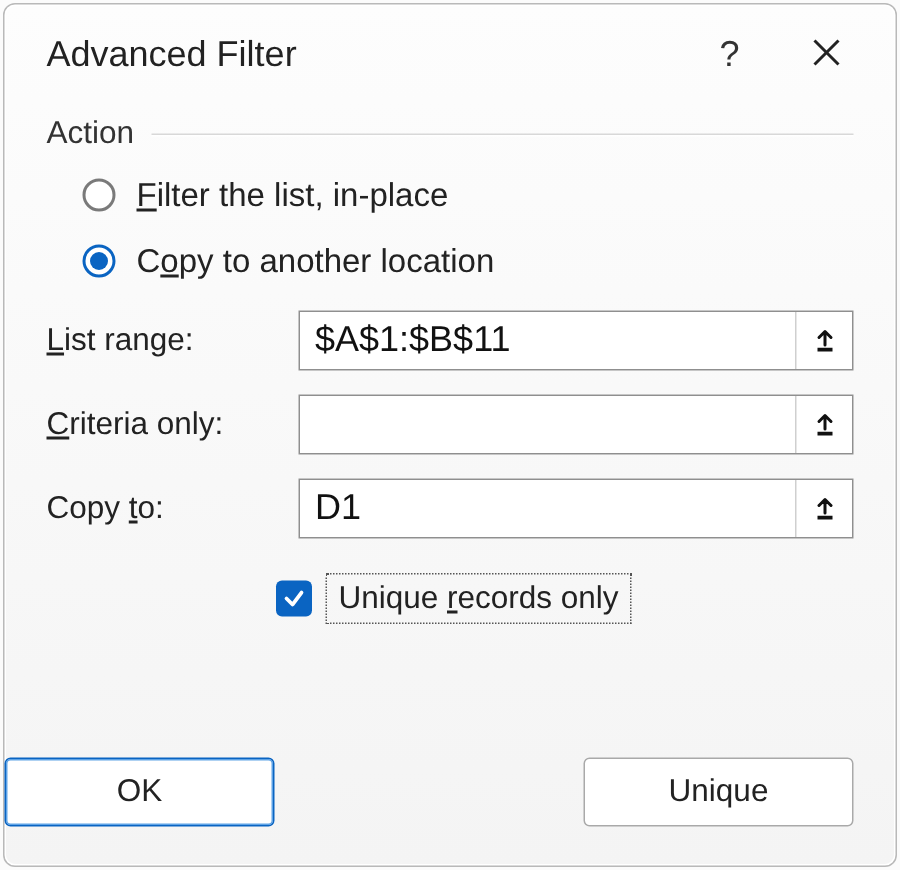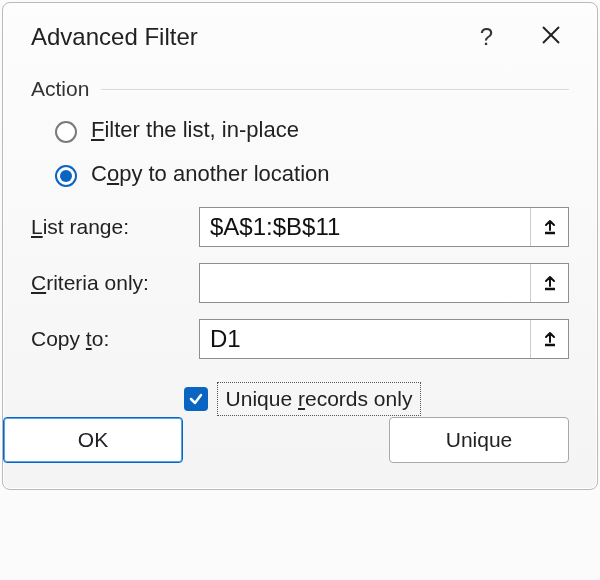--- a/index.html
+++ b/index.html
@@ -4,21 +4,21 @@
 <style>
   * { box-sizing: border-box; }
   html, body {
     margin: 0; padding: 0;
     width: 600px; height: 580px;
     font-family: "Segoe UI", Arial, sans-serif;
     background: #fbfbfb;
   }
   .dialog {
     width: 596px;
-    height: 488px;
+    height: 576px;
     margin: 2px;
     background: linear-gradient(#fdfdfd, #f4f4f4);
     border: 1px solid #b9b9b9;
     border-radius: 8px;
     box-shadow: inset 0 0 0 1px #ffffff;
     display: flex;
     flex-direction: column;
     padding: 0;
   }
   .titlebar {
@@ -64,21 +64,21 @@
     flex: 1;
     height: 1px;
     background: #d8d8d8;
     box-shadow: 0 1px 0 #ffffff;
   }
   .radio-group {
     padding-left: 24px;
   }
   .radio-row {
     display: flex;
-    align-items: flex-end;
+    align-items: center;
     gap: 14px;
     margin: 16px 0 18px 0;
   }
   .radio-circle {
     width: 22px; height: 22px;
     border-radius: 50%;
     border: 2px solid #7a7a7a;
     background: #fff;
     flex: 0 0 auto;
     display: flex; align-items: center; justify-content: center;

